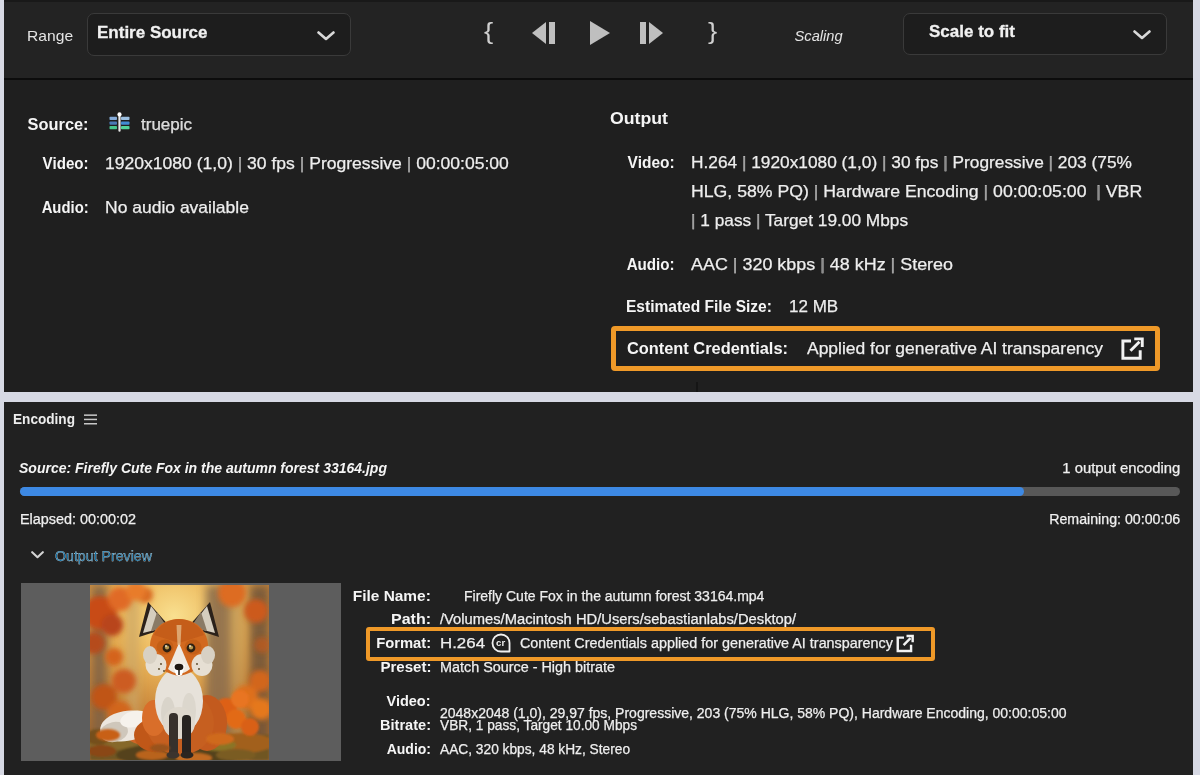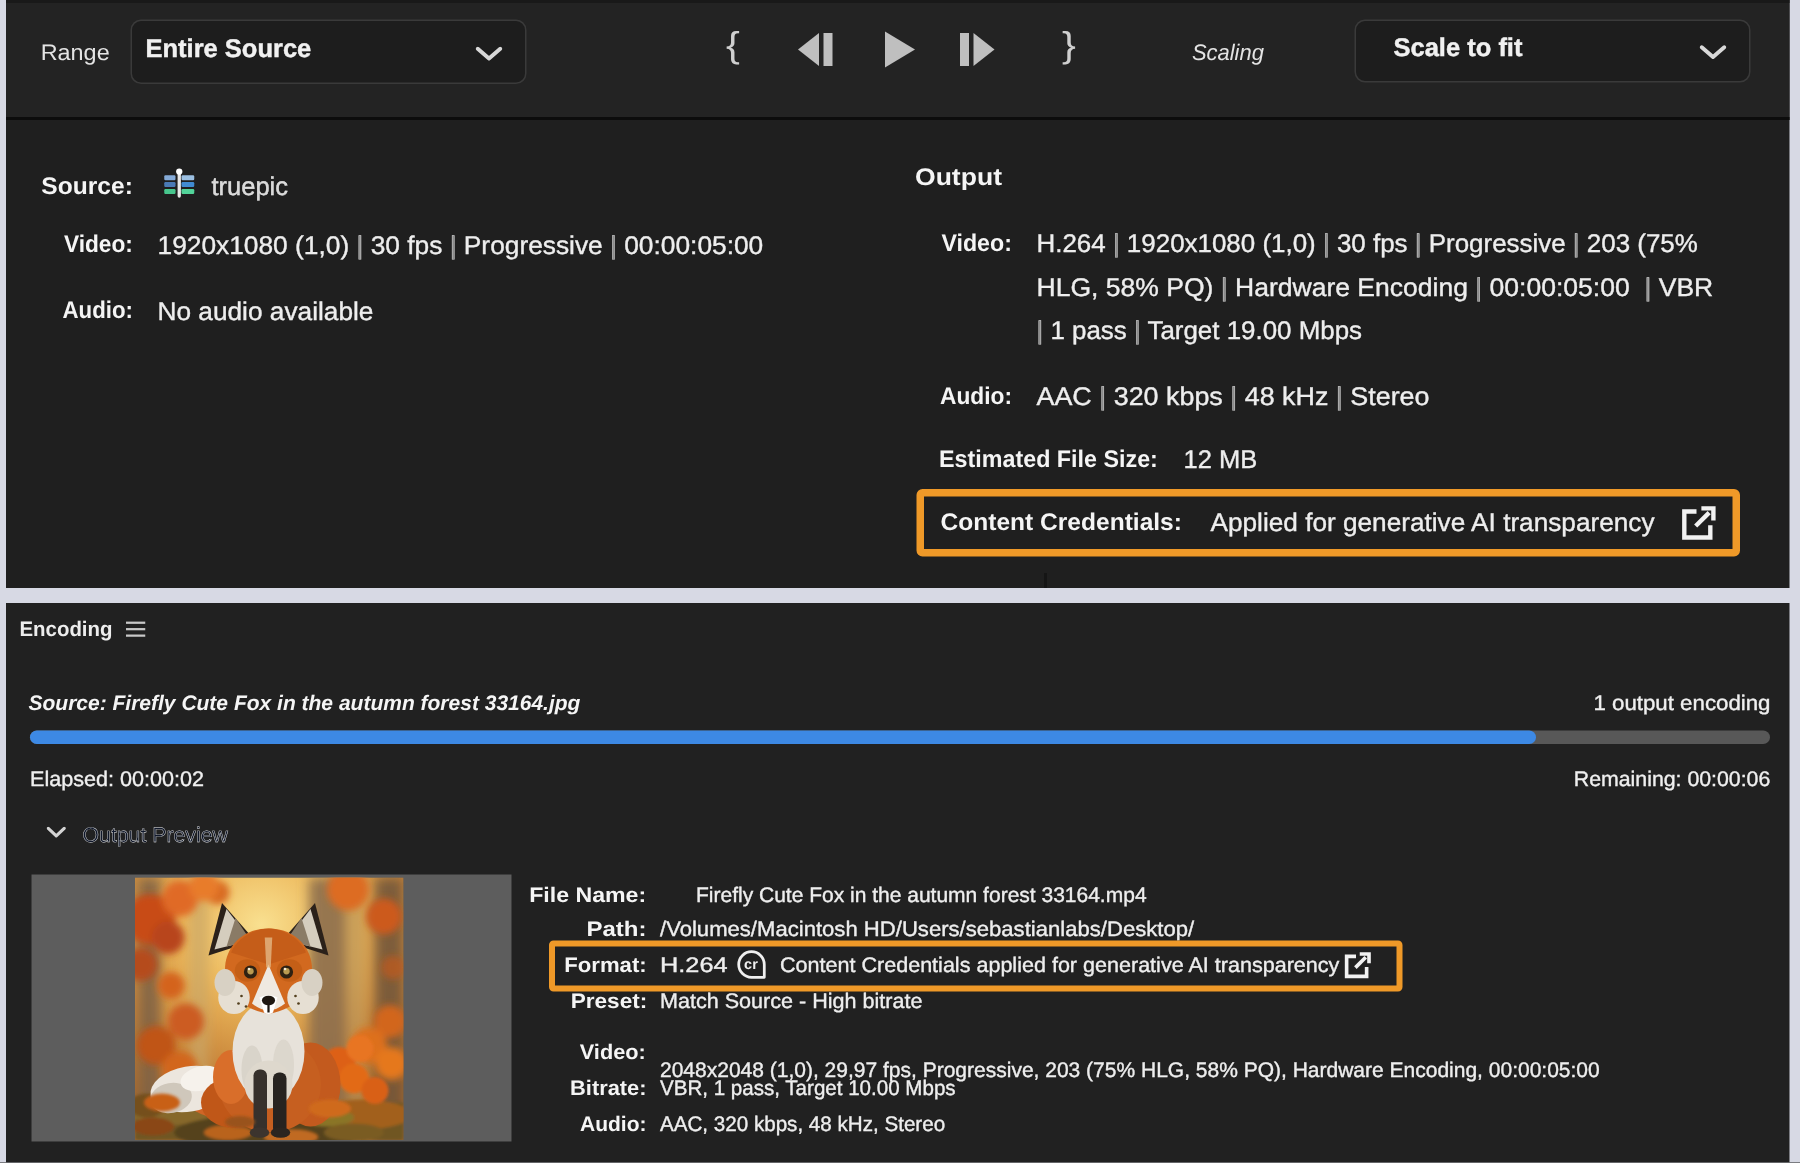--- a/index.html
+++ b/index.html
@@ -108,21 +108,21 @@
 
 <div class="abs" style="left:20px;top:487px;width:1160px;height:9px;background:#585858;border-radius:5px;"></div>
 <div class="abs" style="left:20px;top:487px;width:1004px;height:9px;background:#3d89e4;border-radius:5px;"></div>
 
 <div class="row v" id="elap" style="left:20px;top:511px;font-size:14px;color:#f0f0f0;transform:scaleX(1.028);">Elapsed: 00:00:02</div>
 <div class="rrow v" id="rem" style="right:20px;top:511px;font-size:14px;color:#f0f0f0;transform:scaleX(1.014);">Remaining: 00:00:06</div>
 
 <svg class="abs" style="left:31px;top:551px;" width="13" height="8" viewBox="0 0 13 8">
   <path d="M1.2 1.2 L6.5 6.2 L11.8 1.2" fill="none" stroke="#d4d4d4" stroke-width="2.1" stroke-linecap="round" stroke-linejoin="round"></path>
 </svg>
-<div class="row v" id="outprev" style="left:55px;top:548px;font-size:14px;color:#0f172a;transform:scaleX(1.013);">Output Preview</div>
+<div class="row v" id="outprev" style="left:55px;top:548px;font-size:14px;color:#0369a1;transform:scaleX(1.013);">Output Preview</div>
 
 <div class="abs" style="left:21px;top:583px;width:320px;height:178px;background:#5d5d5d;"></div>
 <svg class="abs" style="left:90px;top:585px;" width="179" height="175" viewBox="0 0 179 175">
   <defs>
     <radialGradient id="sky" cx="47%" cy="18%" r="80%">
       <stop offset="0%" stop-color="#f9e090"></stop>
       <stop offset="35%" stop-color="#ecb75a"></stop>
       <stop offset="70%" stop-color="#c8853a"></stop>
       <stop offset="100%" stop-color="#a96a2e"></stop>
     </radialGradient>

